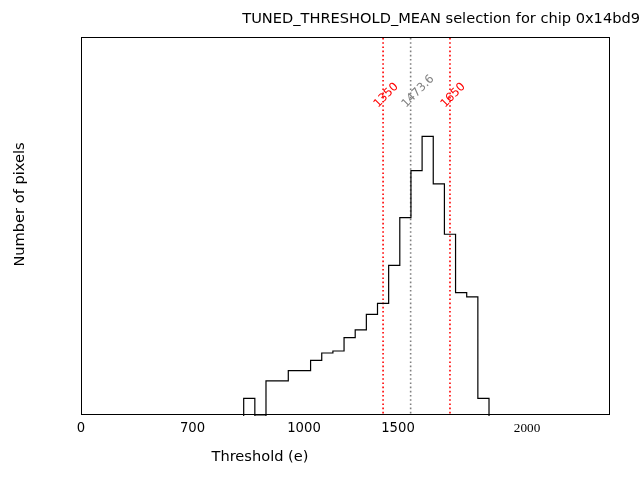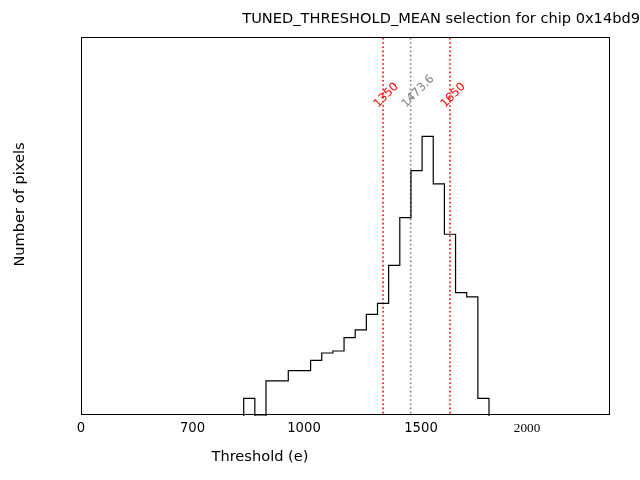--- a/index.html
+++ b/index.html
@@ -101,21 +101,21 @@
   <div id="chart-title">TUNED_THRESHOLD_MEAN selection for chip 0x14bd9</div>
 
   <div id="ylabel">Number of pixels</div>
   <div id="xlabel">Threshold (e)</div>
 
   <div id="ytick-labels"></div>
   <div id="xtick-labels">
       <div class="xtick-label" style="left: 81px;">0</div>
       <div class="xtick-label" style="left: 192.509px;">700</div>
       <div class="xtick-label" style="left: 304.019px;">1000</div>
-      <div class="xtick-label" style="left: 421px;">1500</div>
+      <div class="xtick-label" style="left: 398px;">1500</div>
       <div class="xtick-label" style="left: 527.037px; font-family: Liberation Serif, serif;">2000</div>
     </div>
   <div id="vline-labels">
       <div class="vline-label" style="color: rgb(255, 0, 0); left: 380.075px; top: 96px;">1350</div>
       <div class="vline-label" style="color: rgb(128, 128, 128); left: 407.64px; top: 96px;">1473.6</div>
       <div class="vline-label" style="color: rgb(255, 0, 0); left: 446.981px; top: 96px;">1650</div>
     </div>
 
   <div id="plot-area">
     <svg id="plot-svg" viewBox="0 0 529 378" preserveAspectRatio="none">

